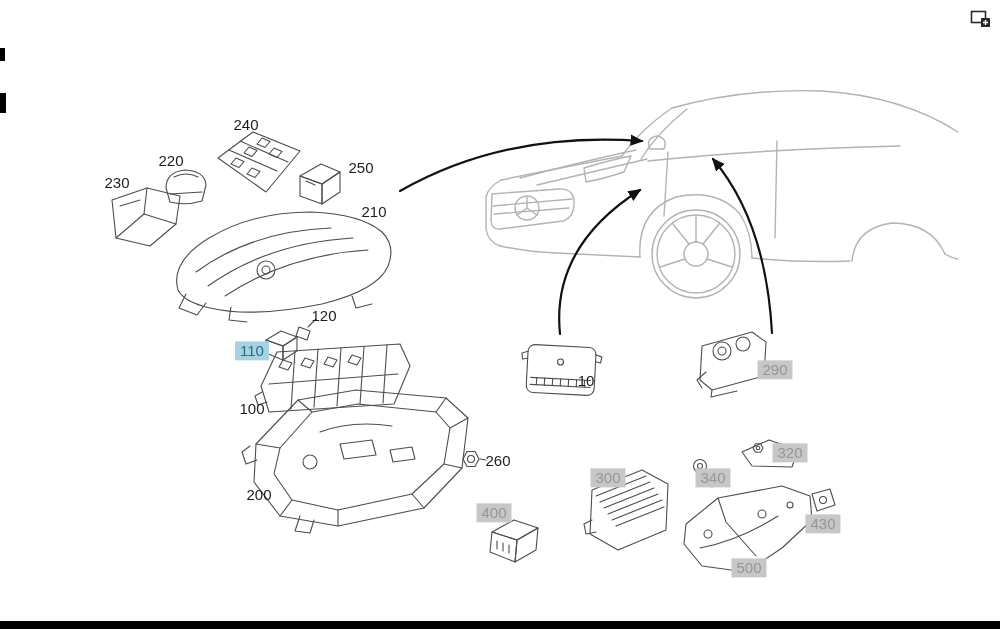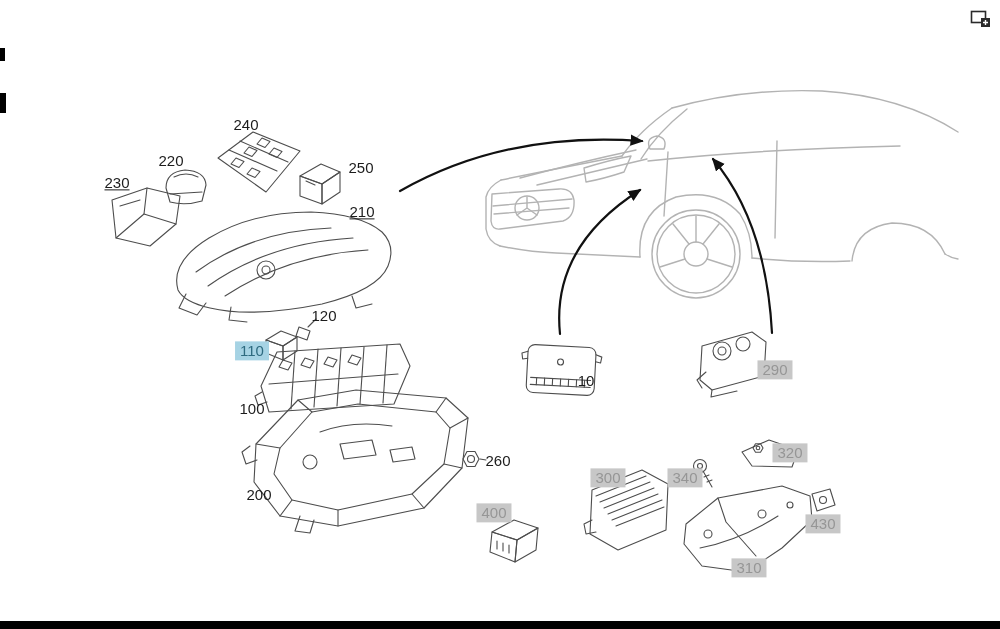--- a/index.html
+++ b/index.html
@@ -200,35 +200,35 @@
         <path d="M492,532 L517,540 L515,562 L490,552 Z"></path>
         <path d="M517,540 L538,528 L536,550 L515,562 Z"></path>
         <path d="M497,541 l0,8 M503,543 l0,8 M509,545 l0,8"></path>
       </g>
     </g>
   </svg>
 
   <div id="labels-layer">
     <div class="part-label" style="left: 246px; top: 125px;">240</div>
     <div class="part-label" style="left: 171px; top: 161px;">220</div>
-    <div class="part-label" style="left: 117px; top: 183px; text-decoration: underline;">230</div>
+    <div class="part-label" style="left: 117px; top: 183px;">230</div>
     <div class="part-label" style="left: 347px; top: 168px; margin-left: 14px;">250</div>
-    <div class="part-label" style="left: 362px; top: 212px; text-decoration: underline;">210</div>
+    <div class="part-label" style="left: 374px; top: 212px;">210</div>
     <div class="part-label" style="left: 324px; top: 316px;">120</div>
     <div class="part-label selected" style="left: 252px; top: 351px;">110</div>
     <div class="part-label" style="left: 252px; top: 409px;">100</div>
     <div class="part-label" style="left: 259px; top: 495px;">200</div>
     <div class="part-label" style="left: 498px; top: 461px;">260</div>
     <div class="part-label" style="left: 586px; top: 381px;">10</div>
     <div class="part-label dimmed" style="left: 775px; top: 370px;">290</div>
     <div class="part-label dimmed" style="left: 790px; top: 453px;">320</div>
-    <div class="part-label dimmed" style="left: 685px; top: 478px; text-align: center;">340</div>
+    <div class="part-label dimmed" style="left: 713px; top: 478px; text-align: center;">340</div>
     <div class="part-label dimmed" style="left: 608px; top: 478px;">300</div>
     <div class="part-label dimmed" style="left: 823px; top: 524px;">430</div>
-    <div class="part-label dimmed" style="left: 749px; top: 568px;">310</div>
+    <div class="part-label dimmed" style="left: 749px; top: 568px;">500</div>
     <div class="part-label dimmed" style="left: 494px; top: 513px;">400</div>
   </div>
 
   <div class="edge-mark" id="edge-mark-1"></div>
   <div class="edge-mark" id="edge-mark-2"></div>
   <div id="bottom-bar"></div>
 
   <div id="corner-icon">
     <svg width="22" height="22" viewBox="0 0 22 22">
       <rect x="1.5" y="3.5" width="14" height="11" fill="none" stroke="#2b2b2b" stroke-width="1.6"></rect>

